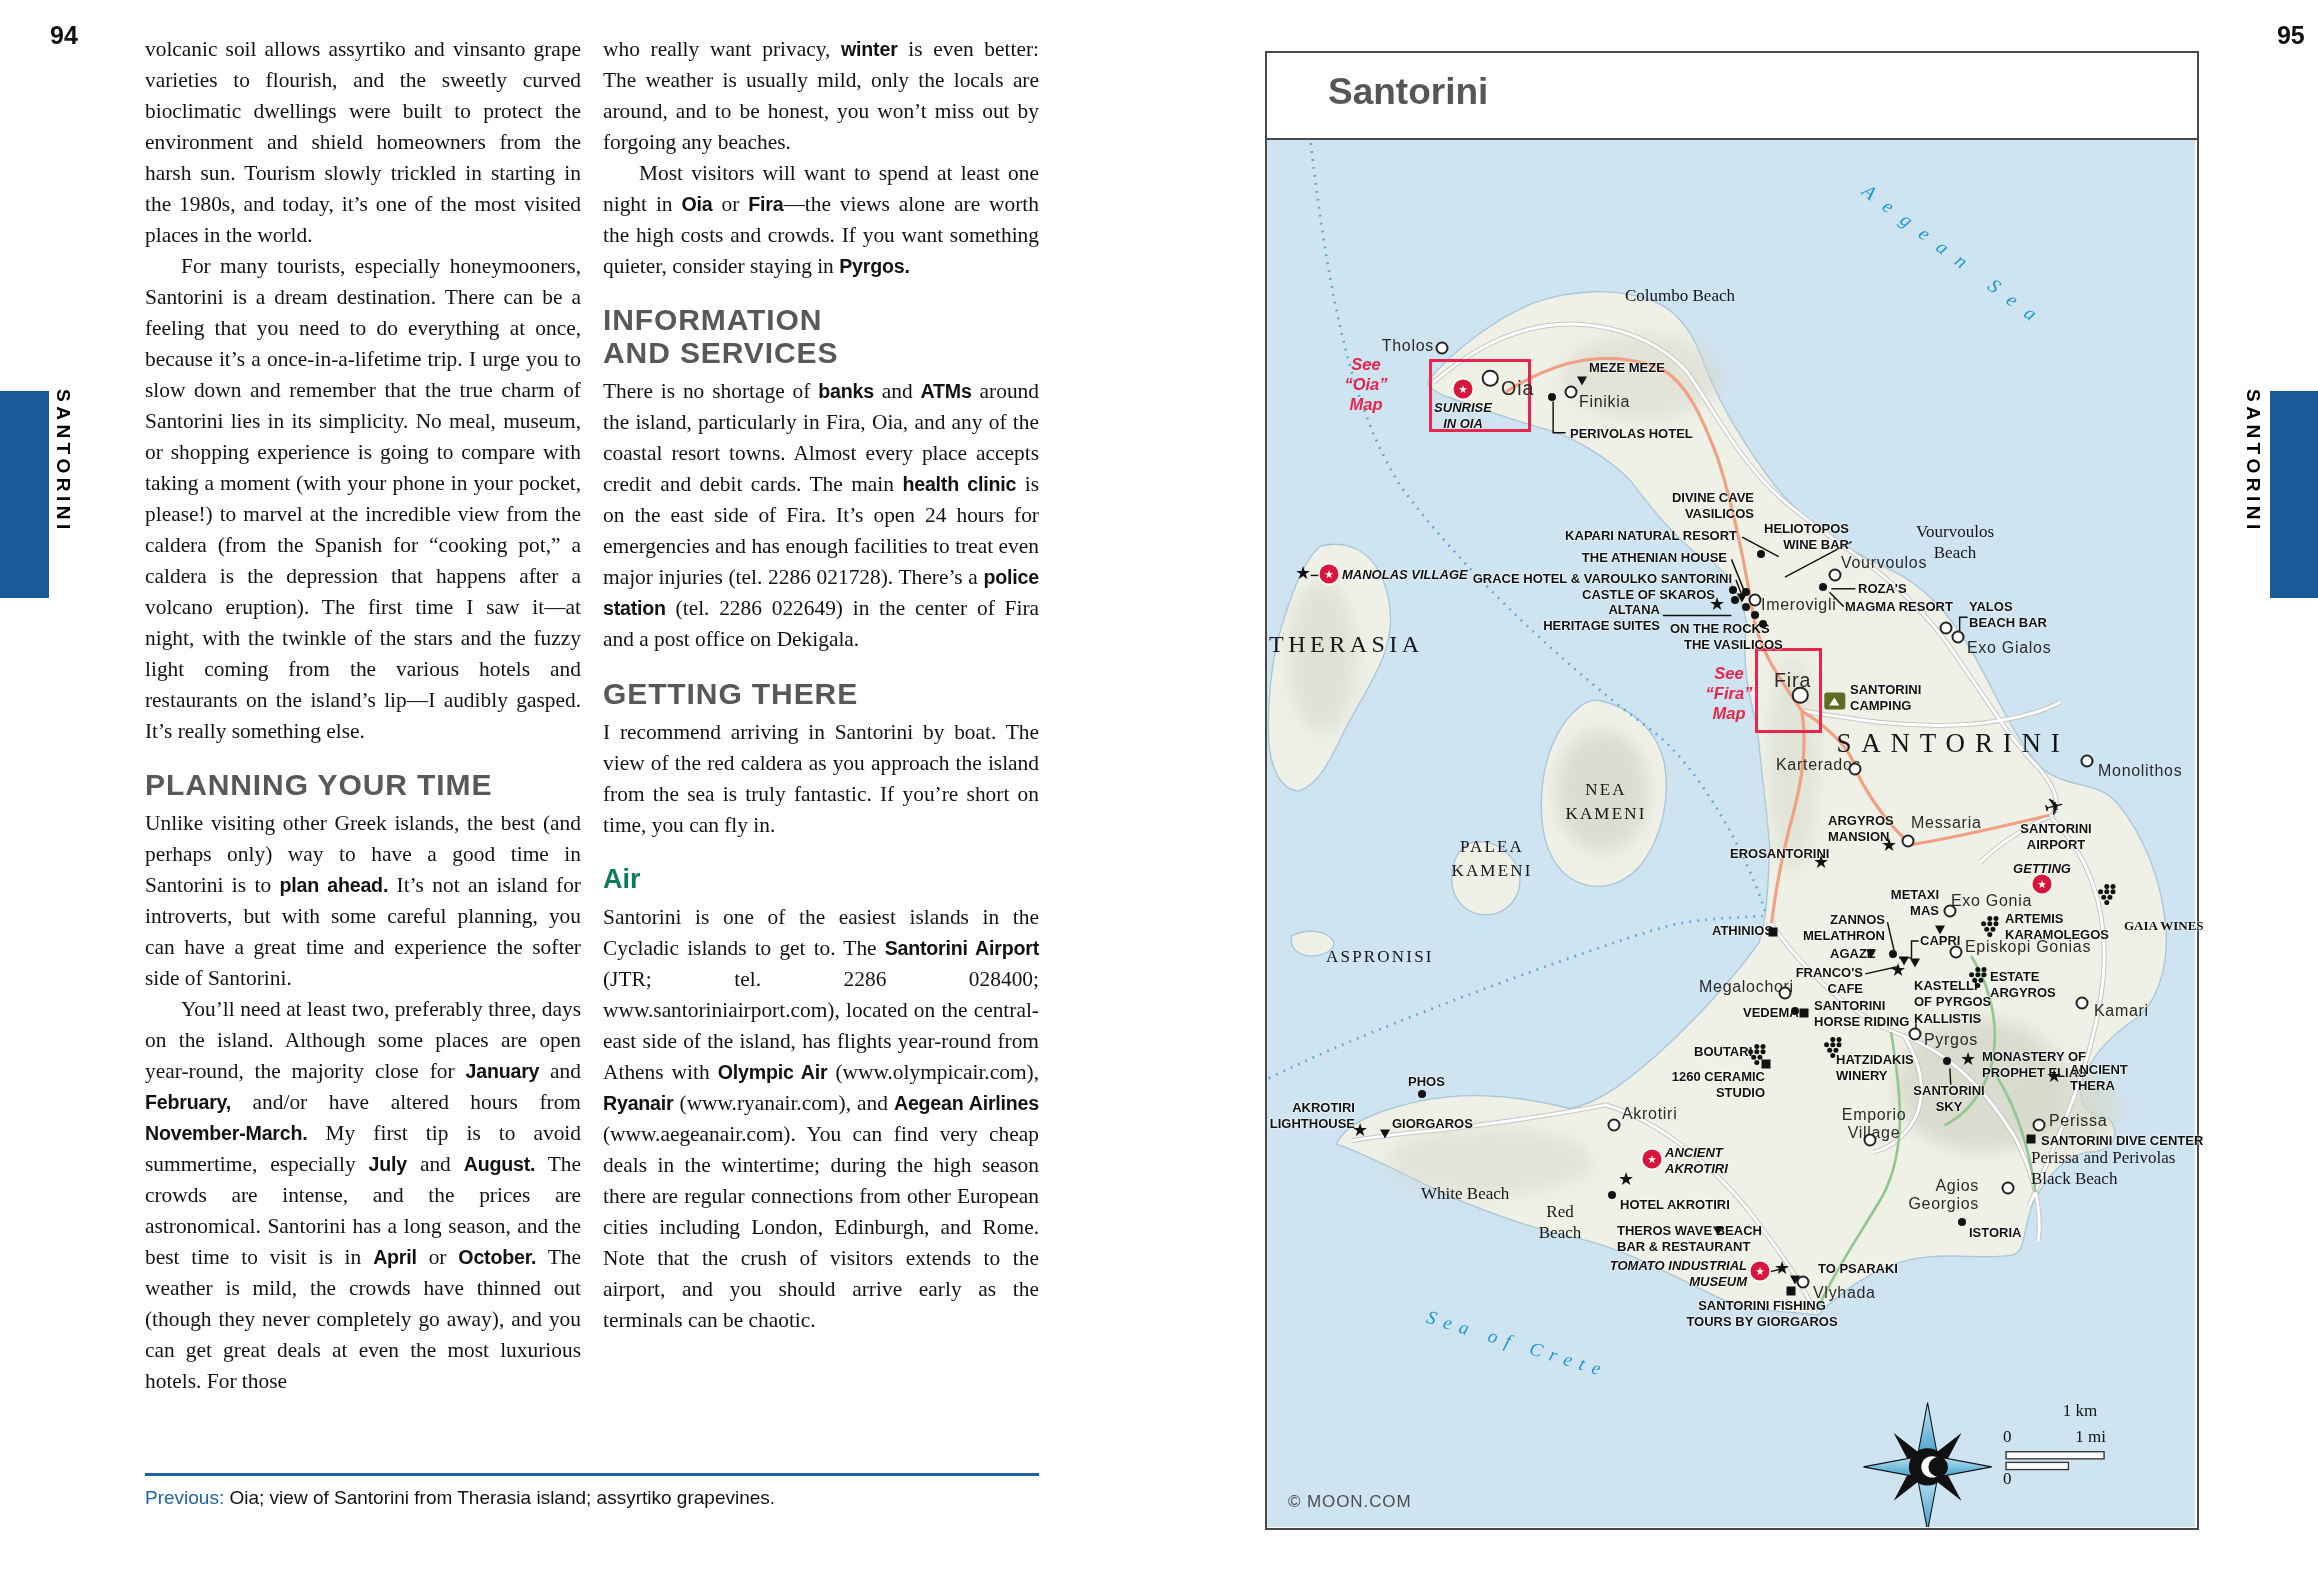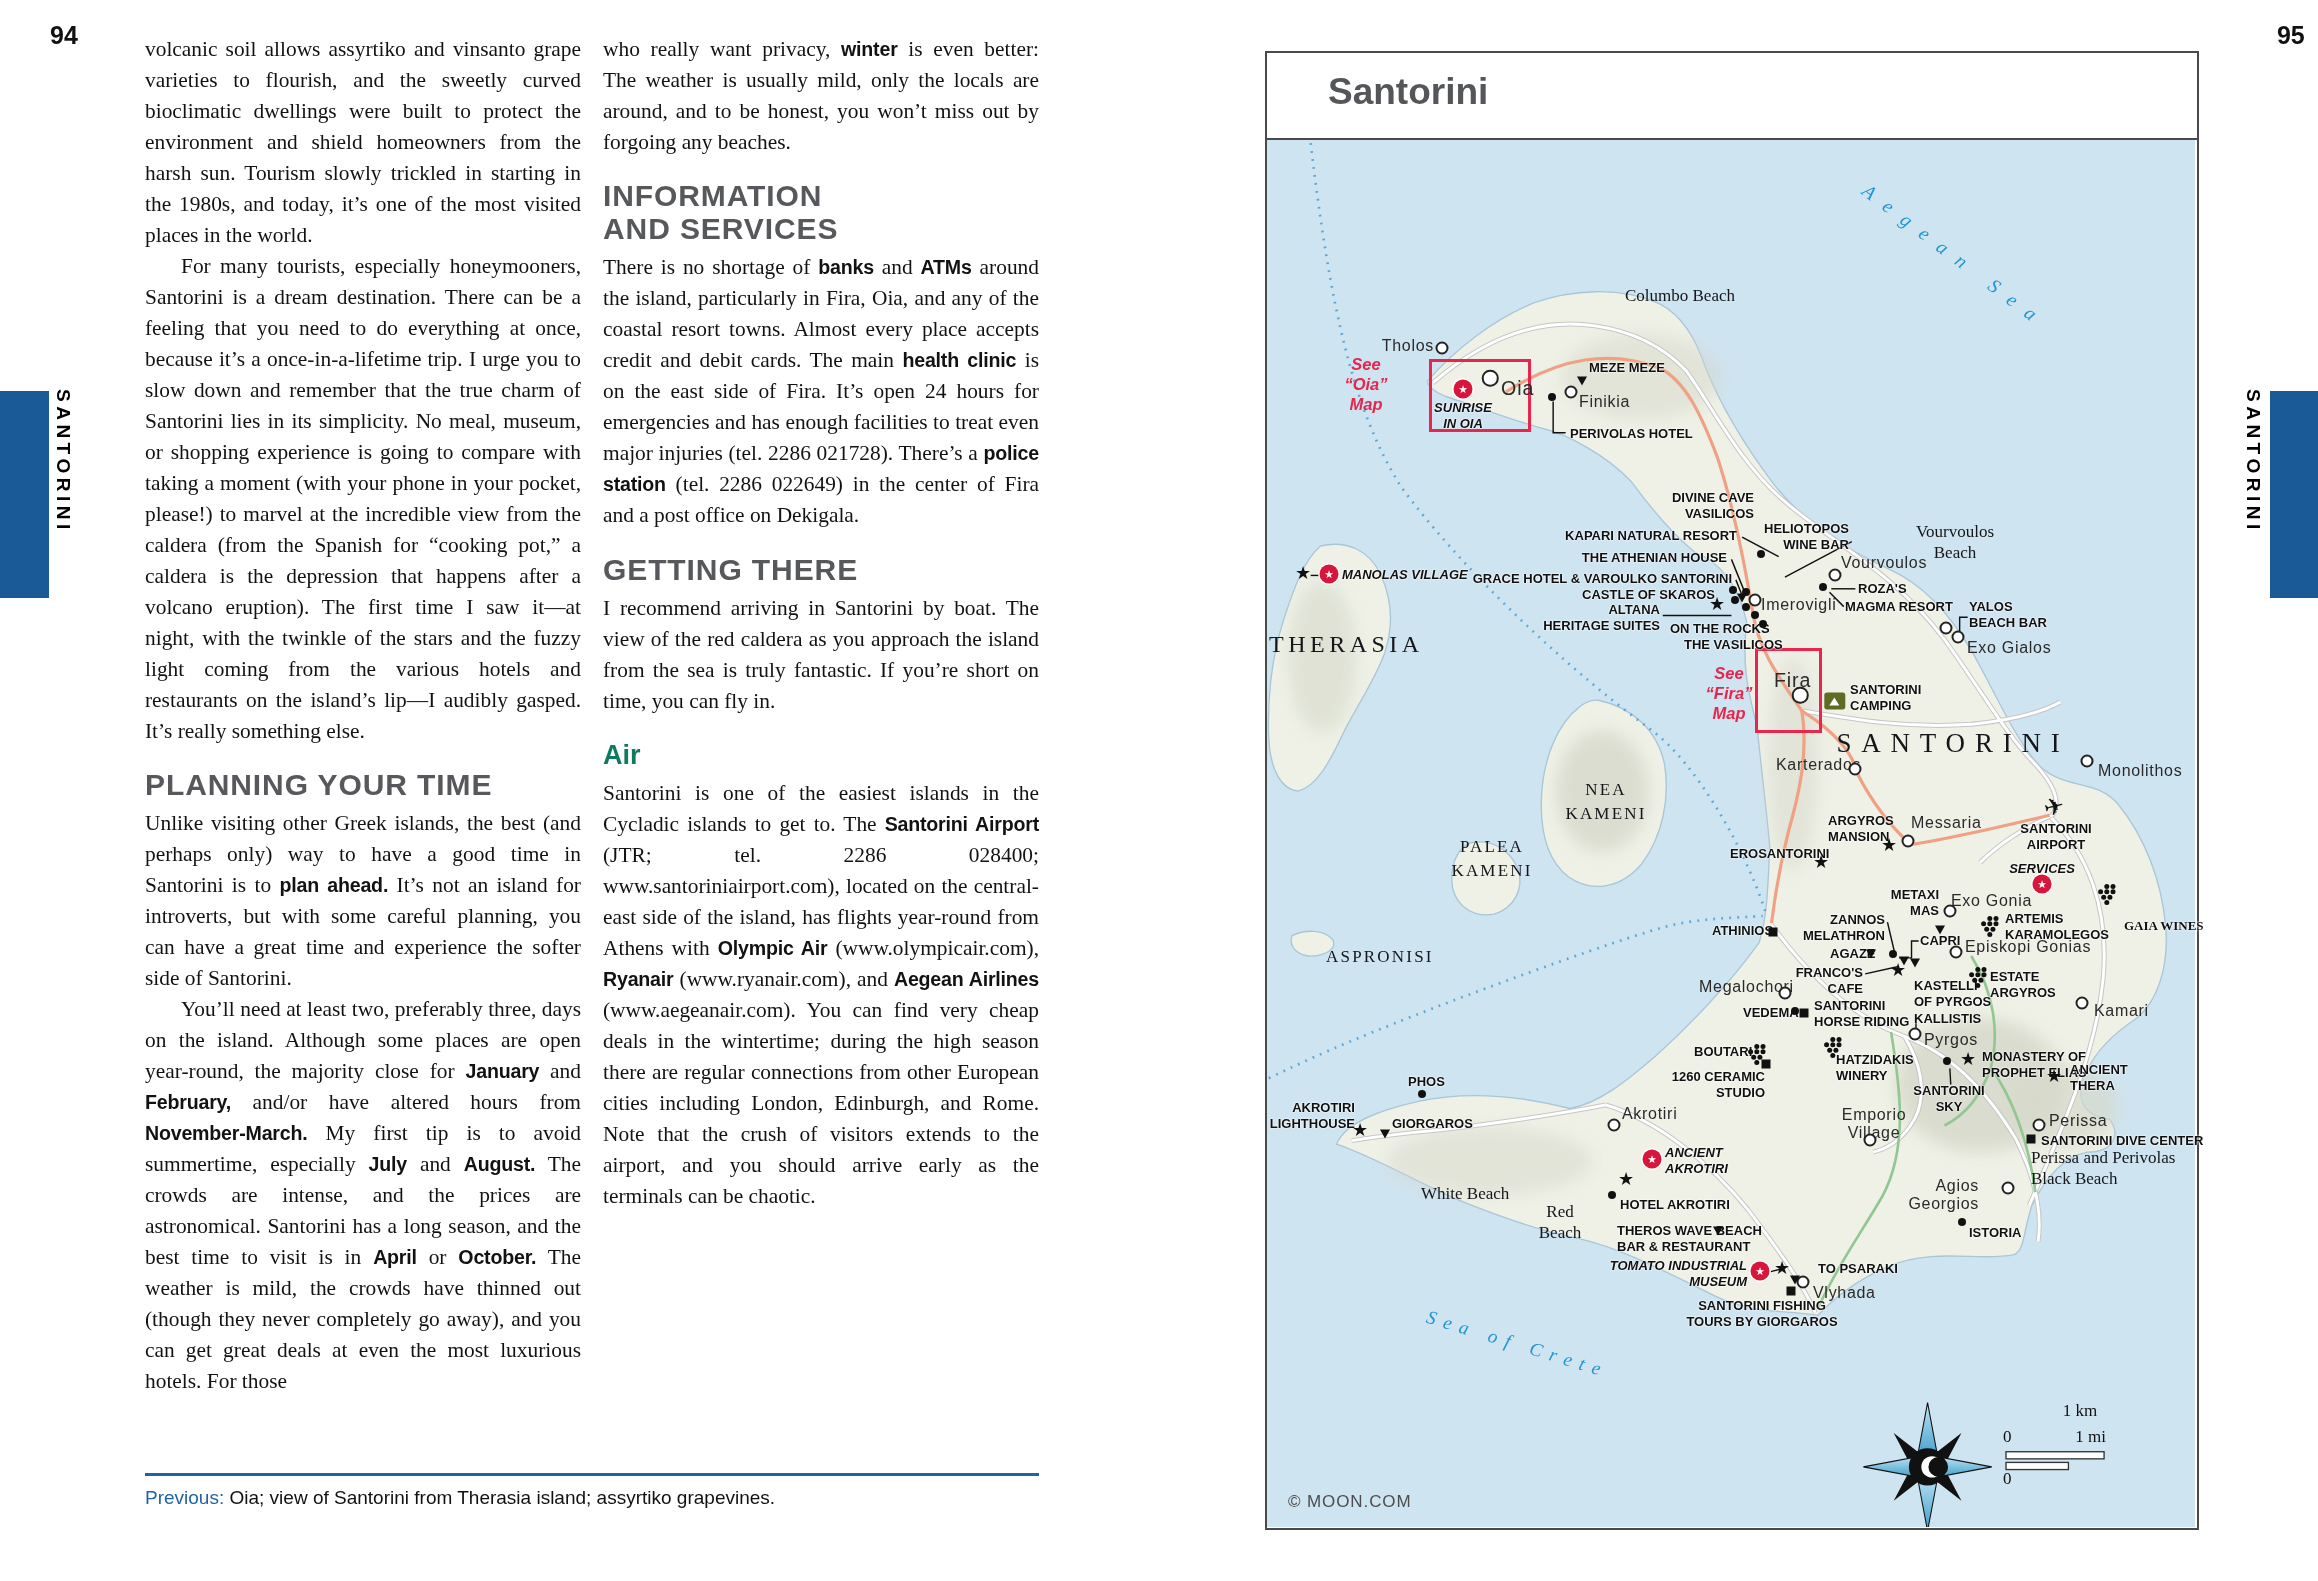--- a/index.html
+++ b/index.html
@@ -104,20 +104,21 @@
 
   <div class="col col1">
       <p>volcanic soil allows assyrtiko and vinsanto grape varieties to flourish, and the sweetly curved bioclimatic dwellings were built to protect the environment and shield homeowners from the harsh sun. Tourism slowly trickled in starting in the 1980s, and today, it’s one of the most visited places in the world.</p>
       <p class="ind">For many tourists, especially honeymooners, Santorini is a dream destination. There can be a feeling that you need to do everything at once, because it’s a once-in-a-lifetime trip. I urge you to slow down and remember that the true charm of Santorini lies in its simplicity. No meal, museum, or shopping experience is going to compare with taking a moment (with your phone in your pocket, please!) to marvel at the incredible view from the caldera (from the Spanish for “cooking pot,” a caldera is the depression that happens after a volcano eruption). The first time I saw it—at night, with the twinkle of the stars and the fuzzy light coming from the various hotels and restaurants on the island’s lip—I audibly gasped. It’s really something else.</p>
       <div class="h-section">PLANNING YOUR TIME</div>
       <p>Unlike visiting other Greek islands, the best (and perhaps only) way to have a good time in Santorini is to <b>plan ahead.</b> It’s not an island for introverts, but with some careful planning, you can have a great time and experience the softer side of Santorini.</p>
       <p class="ind">You’ll need at least two, preferably three, days on the island. Although some places are open year-round, the majority close for <b>January</b> and <b>February,</b> and/or have altered hours from <b>November-March.</b> My first tip is to avoid summertime, especially <b>July</b> and <b>August.</b> The crowds are intense, and the prices are astronomical. Santorini has a long season, and the best time to visit is in <b>April</b> or <b>October.</b> The weather is mild, the crowds have thinned out (though they never completely go away), and you can get great deals at even the most luxurious hotels. For those</p>
     </div>
   <div class="col col2">
       <p>who really want privacy, <b>winter</b> is even better: The weather is usually mild, only the locals are around, and to be honest, you won’t miss out by forgoing any beaches.</p>
+      <p class="ind">Most visitors will want to spend at least one night in <b>Oia</b> or <b>Fira</b>—the views alone are worth the high costs and crowds. If you want something quieter, consider staying in <b>Pyrgos.</b></p>
       <div class="h-section">INFORMATION<br>AND SERVICES</div>
       <p>There is no shortage of <b>banks</b> and <b>ATMs</b> around the island, particularly in Fira, Oia, and any of the coastal resort towns. Almost every place accepts credit and debit cards. The main <b>health clinic</b> is on the east side of Fira. It’s open 24 hours for emergencies and has enough facilities to treat even major injuries (tel. 2286 021728). There’s a <b>police station</b> (tel. 2286 022649) in the center of Fira and a post office on Dekigala.</p>
       <div class="h-section">GETTING THERE</div>
       <p>I recommend arriving in Santorini by boat. The view of the red caldera as you approach the island from the sea is truly fantastic. If you’re short on time, you can fly in.</p>
       <div class="h-sub">Air</div>
       <p>Santorini is one of the easiest islands in the Cycladic islands to get to. The <b>Santorini Airport</b> (JTR; tel. 2286 028400; www.santoriniairport.com), located on the central-east side of the island, has flights year-round from Athens with <b>Olympic Air</b> (www.olympicair.com), <b>Ryanair</b> (www.ryanair.com), and <b>Aegean Airlines</b> (www.aegeanair.com). You can find very cheap deals in the wintertime; during the high season there are regular connections from other European cities including London, Edinburgh, and Rome. Note that the crush of visitors extends to the airport, and you should arrive early as the terminals can be chaotic.</p>
     </div>
 
   <div class="foot-line"></div>
   <div class="foot-caption"><span class="pfx">Previous:</span><span> Oia; view of Santorini from Therasia island; assyrtiko grapevines.</span></div>
@@ -285,21 +286,21 @@
 CAMPING</div>
       <div class="ml region-lg ac" style="left: 1953px; top: 729px;">SANTORINI</div>
       <div class="ml town" style="left: 1776px; top: 756px;">Karterados</div>
       <div class="ml poi" style="left: 1828px; top: 813px;">ARGYROS
 MANSION</div>
       <div class="ml town" style="left: 1911px; top: 814px;">Messaria</div>
       <div class="ml poi ac" style="left: 2056px; top: 821px;">SANTORINI
 AIRPORT</div>
       <div class="ml poi" style="left: 1730px; top: 846px;">EROSANTORINI</div>
       <div class="ml town" style="left: 2098px; top: 762px;">Monolithos</div>
-      <div class="ml hl ac" style="left: 2042px; top: 861px;">SERVICES</div>
+      <div class="ml hl ac" style="left: 2042px; top: 861px;">GETTING</div>
       <div class="ml poi" style="left: 2124px; top: 918px; font-family: Liberation Serif, serif;">GAIA WINES</div>
       <div class="ml town" style="left: 1951px; top: 892px;">Exo Gonia</div>
       <div class="ml poi ar" style="left: 1939px; top: 887px;">METAXI
 MAS</div>
       <div class="ml poi" style="left: 2005px; top: 911px;">ARTEMIS
 KARAMOLEGOS</div>
       <div class="ml town" style="left: 1965px; top: 938px;">Episkopi Gonias</div>
       <div class="ml poi" style="left: 1920px; top: 933px;">CAPRI</div>
       <div class="ml poi" style="left: 1830px; top: 946px;">AGAZE</div>
       <div class="ml poi ar" style="left: 1885px; top: 912px;">ZANNOS

